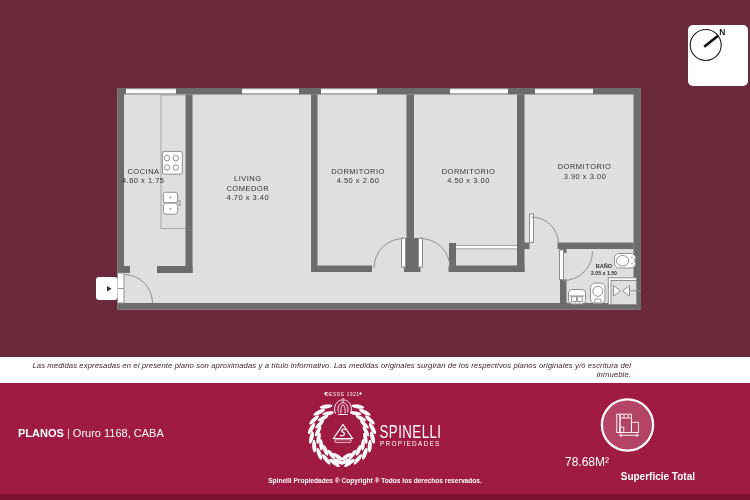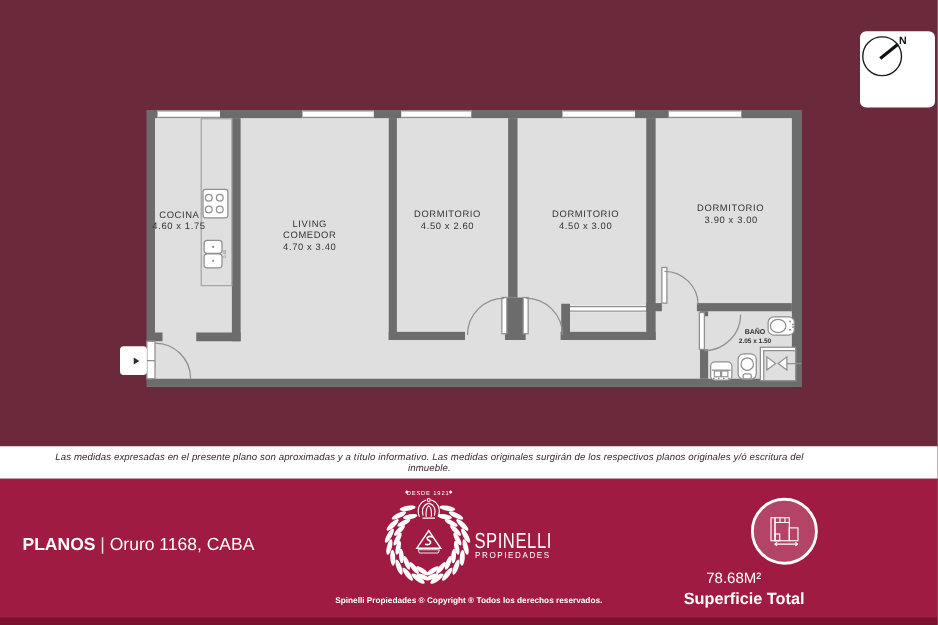--- a/index.html
+++ b/index.html
@@ -204,28 +204,28 @@
 
   <g>
       <circle cx="705.7" cy="45" r="15.5" fill="#ffffff" stroke="#1a1a1a" stroke-width="1.1"></circle>
   <line x1="704.2" y1="46.8" x2="718.4" y2="35.4" stroke="#111" stroke-width="2.6"></line>
   <text x="719.3" y="35" font-size="8.5" font-weight="bold" fill="#111">N</text>
     </g>
 </svg>
 
 <div class="abs" style="left:0;top:357px;width:750px;height:26px;background:#ffffff;"></div>
 
-<div class="abs" style="left:0;top:360.8px;width:631px;text-align:center;font-style:italic;
-  font-size:7.7px;color:#3E2430;letter-spacing:0.1px;padding-left:28px;">Las medidas expresadas en el presente plano son aproximadas y a título informativo. Las medidas originales surgirán de los respectivos planos originales y/ó escritura del inmueble.</div>
+<div class="abs" style="left:0;top:360.8px;width:631px;text-align:right;font-style:italic;
+  font-size:7.7px;color:#3E2430;letter-spacing:0.1px;">Las medidas expresadas en el presente plano son aproximadas y a título informativo. Las medidas originales surgirán de los respectivos planos originales y/ó escritura del inmueble.</div>
 
 <div class="abs" style="left:0;top:383px;width:750px;height:111px;background:#A01B41;"></div>
 
 <div class="abs" style="left:0;top:494px;width:750px;height:6px;background:#7C102F;"></div>
 
-<div class="abs" style="left:18px;top:426.5px;font-size:14px;color:#ffffff;">
+<div class="abs" style="left:18px;top:426.5px;font-size:11px;color:#ffffff;">
 <b>PLANOS</b> <span style="opacity:.85">|</span> Oruro 1168, CABA</div>
 
 <svg class="abs" style="left:280px;top:385px" width="190" height="90" viewBox="280 385 190 90">
 
   <g fill="#ffffff" text-anchor="middle">
   <text x="342.5" y="396.3" font-size="4.6" letter-spacing="0.7">DESDE 1921</text>
   <path d="M324,393.6 l1.5,-1.5 1.5,1.5 -1.5,1.5 Z"></path>
   <path d="M359,393.6 l1.5,-1.5 1.5,1.5 -1.5,1.5 Z"></path>
     </g>
 
@@ -311,14 +311,14 @@
   <line x1="628" y1="414.2" x2="628" y2="418"></line>
   <rect x="631.4" y="422.3" width="7" height="10.3"></rect>
   <rect x="620" y="427.2" width="3.8" height="5.4"></rect>
   <path d="M619.5,435.3 h18.9 M619.5,435.3 l2.2,-1.4 M619.5,435.3 l2.2,1.4 M638.4,435.3 l-2.2,-1.4 M638.4,435.3 l-2.2,1.4"></path>
     </g>
 </svg>
 
 <div class="abs" style="left:565px;top:455px;width:136px;font-size:12px;
   color:#ffffff;">78.68M²</div>
 
-<div class="abs" style="left:547px;top:470.5px;width:136px;text-align:left;font-size:13px;
+<div class="abs" style="left:559px;top:470.5px;width:136px;text-align:right;font-size:10px;
   font-weight:bold;color:#ffffff;">Superficie Total</div>
 
 </body></html>

